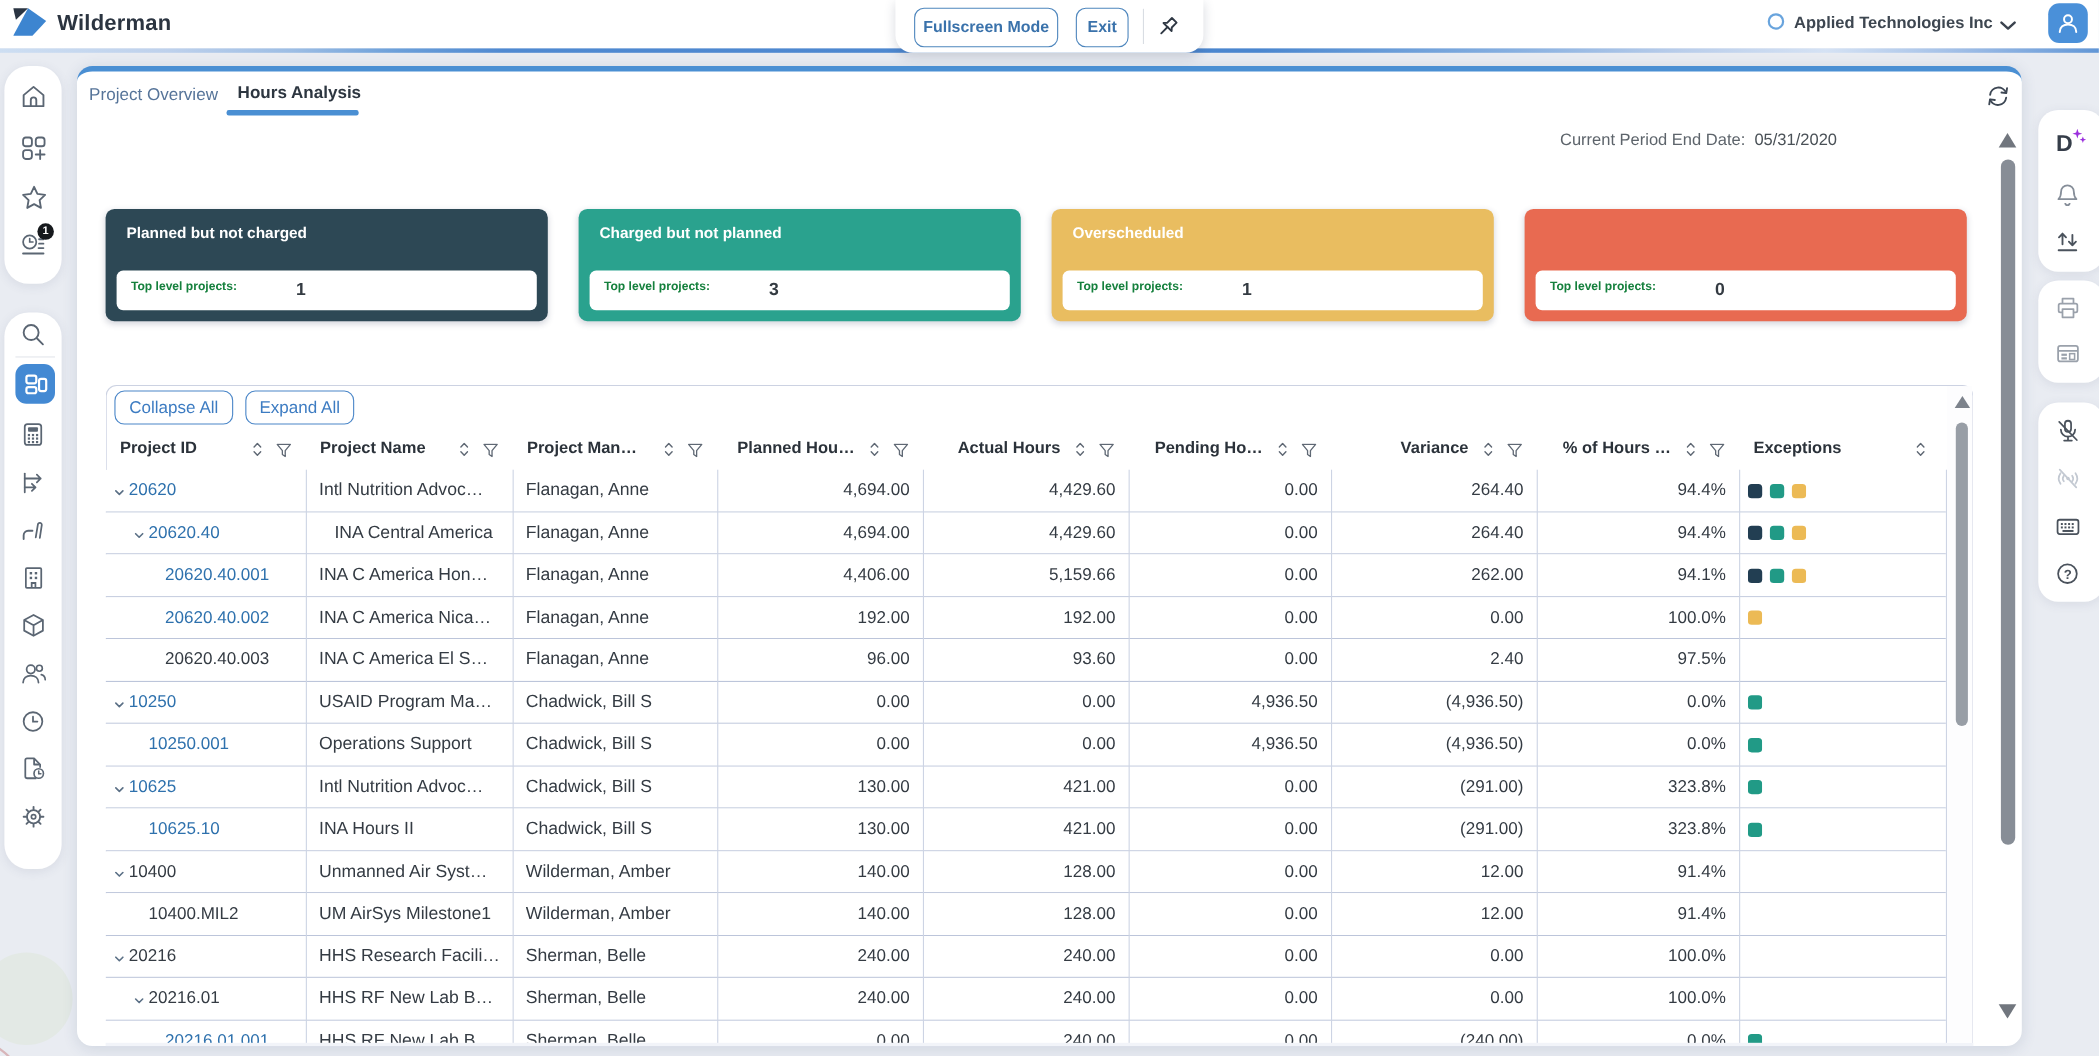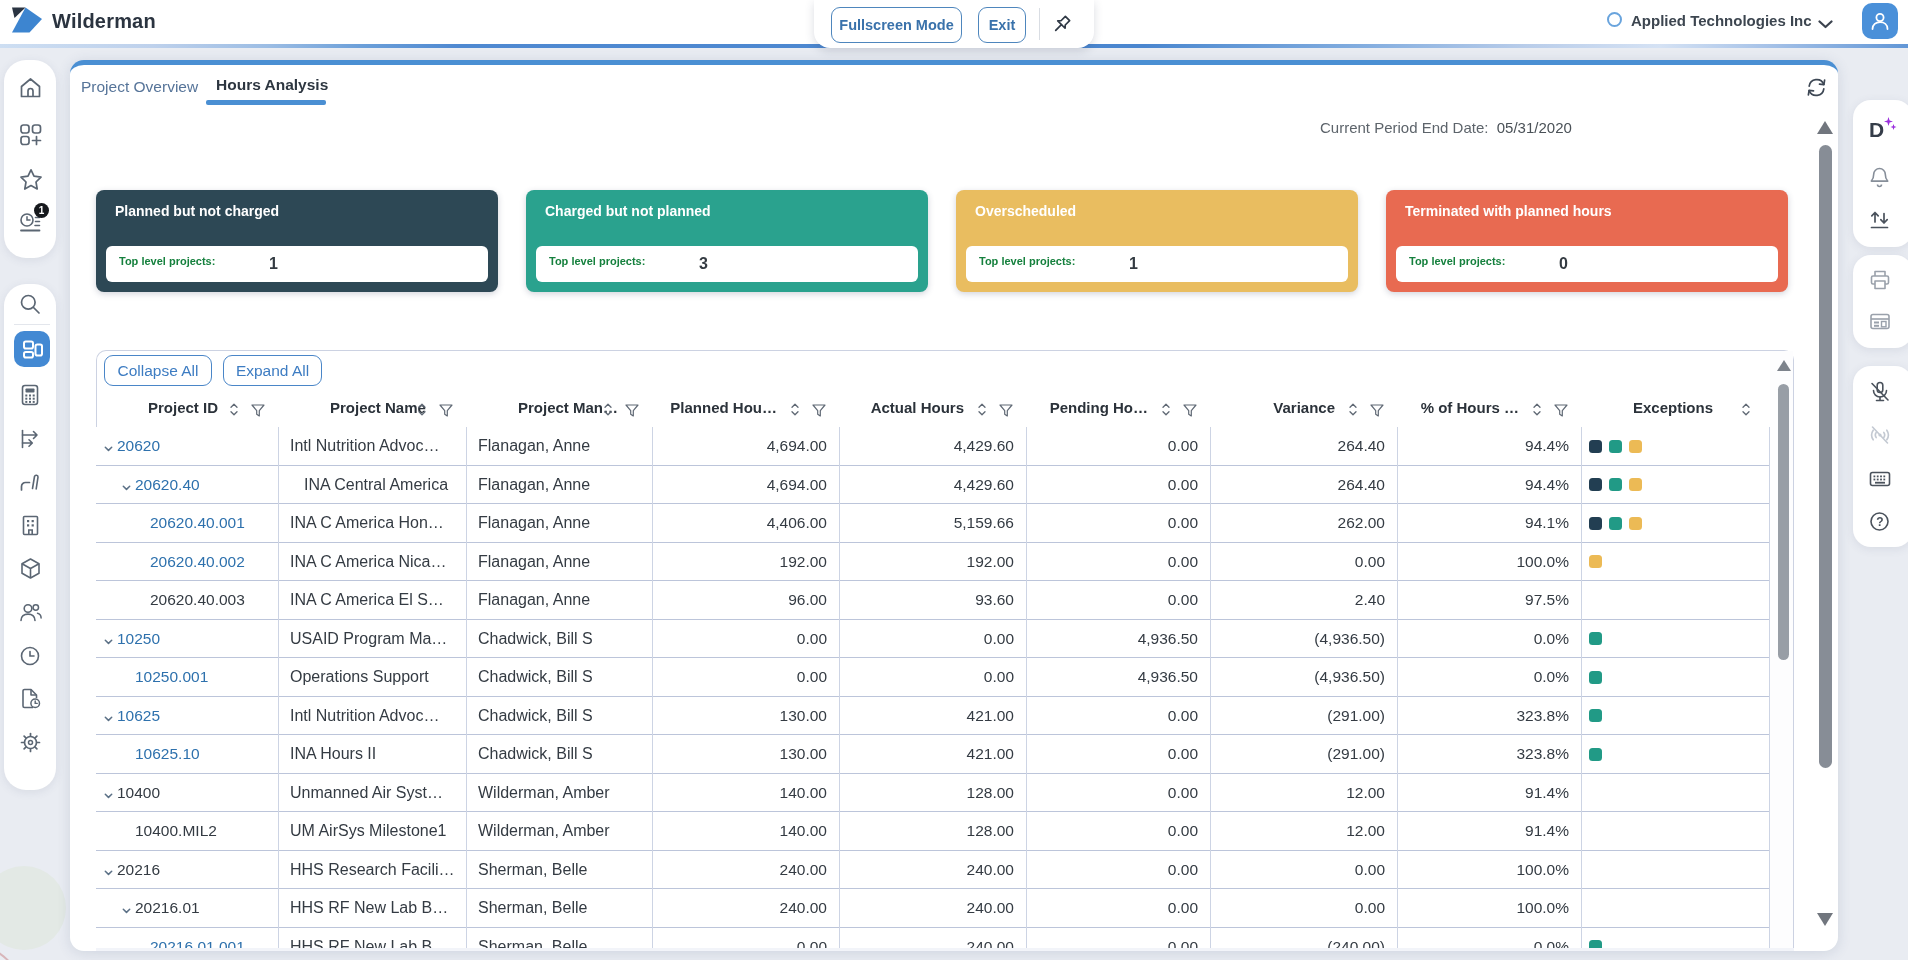--- a/index.html
+++ b/index.html
@@ -30,36 +30,36 @@
 .badge { position:absolute; left:34px; top:203px; width:15px; height:15px; background:#16191d; border-radius:50%;
   color:#fff; font-size:10px; font-weight:bold; text-align:center; line-height:15px; z-index:22; }
 .sdiv { position:absolute; left:10px; top:40px; width:36px; height:1px; background:#e3e6ec; }
 
 .content { position:absolute; left:70px; top:60px; width:1768px; height:891px; background:#fff;
   border-radius:14px; border-top:5px solid #4a8fd3; box-shadow:0 2px 14px rgba(50,70,110,0.14); z-index:10; }
 .tab1 { position:absolute; left:81px; top:78px; font-size:15.5px; color:#567499; z-index:12; }
 .tab2 { position:absolute; left:216px; top:76px; font-size:15.5px; font-weight:bold; color:#2d3640; z-index:12; }
 .tabline { position:absolute; left:206px; top:100px; width:120px; height:4.5px; background:#4a8fd3; border-radius:2px; z-index:12; }
 .refresh { position:absolute; left:1806px; top:78px; z-index:12; }
-.period { position:absolute; left:1320px; top:119px; width:350px; text-align:left; font-size:15px; color:#5d646b; z-index:12; }
+.period { position:absolute; left:1320px; top:119px; width:350px; text-align:right; font-size:15px; color:#5d646b; z-index:12; }
 .period b { color:#4a5157; font-weight:normal; }
 
 .card { position:absolute; top:190px; width:402px; height:102px; border-radius:8px; z-index:12;
   box-shadow:0 2px 6px rgba(50,60,90,0.22); }
 .ctitle { position:absolute; left:19px; top:13px; font-size:14px; font-weight:bold; color:#fff; }
 .cbox { position:absolute; left:10px; right:10px; bottom:10px; height:36px; background:#fff; border-radius:6px; }
 .clbl { position:absolute; left:13px; top:9px; font-size:11px; font-weight:bold; color:#15803d; }
 .cnum { position:absolute; left:163px; top:9px; font-size:16px; font-weight:bold; color:#343b42; }
 
 .tableBox { position:absolute; left:96px; top:350px; width:1698px; height:600px; border:1px solid #ccd2e2;
   border-bottom:none; border-radius:10px 10px 0 0; z-index:12; background:#fff; }
 .btn-tbl { position:absolute; top:355px; height:31px; background:#fff; border:1.2px solid #4a86c8; border-radius:9px;
   color:#3d7cc2; font-size:15.5px; display:flex; align-items:center; justify-content:center; z-index:14; }
 .thead { position:absolute; left:96px; top:390px; width:1673px; height:37px; z-index:14; }
-.hlbl { position:absolute; top:9px; font-size:15px; font-weight:bold; color:#2b323a; white-space:nowrap;margin-left:39px; }
+.hlbl { position:absolute; top:9px; font-size:15px; font-weight:bold; color:#2b323a; white-space:nowrap; }
 .hic { position:absolute; }
 .tbody { position:absolute; left:96px; top:427px; width:1673px; height:522px; overflow:hidden; z-index:13; }
 .row { position:relative; width:1673px; height:38.5px; border-bottom:1px solid #bcc5da; background:#fff; }
 .cell { position:absolute; top:0; height:38.5px; line-height:37.5px; font-size:15.5px; color:#343b43; white-space:nowrap; overflow:hidden; }
 .txt { font-size:16px; }
 .num { text-align:right; }
 .cwrap { position:absolute; top:1px; }
 .lnk { position:absolute; color:#2e71ad; }
 .pid { position:absolute; color:#343b43;text-align:center; }
 .exc { display:flex; align-items:center; gap:7px; }
@@ -110,21 +110,20 @@
     </div>
 </div>
 <div class="card" style="left:956px;background:#e9bd60">
 <div class="ctitle">Overscheduled</div>
 <div class="cbox">
       <span class="clbl">Top level projects:</span>
       <span class="cnum">1</span>
     </div>
 </div>
 <div class="card" style="left:1386px;background:#e86a51">
-<div class="ctitle">Terminated with planned hours</div>
 <div class="cbox">
       <span class="clbl">Top level projects:</span>
       <span class="cnum">0</span>
     </div>
 </div>
 
 <div class="tableBox"></div>
 <div class="btn-tbl" style="left:104px;width:108px">Collapse All</div>
 <div class="btn-tbl" style="left:223px;width:99px">Expand All</div>
 <div class="thead">

